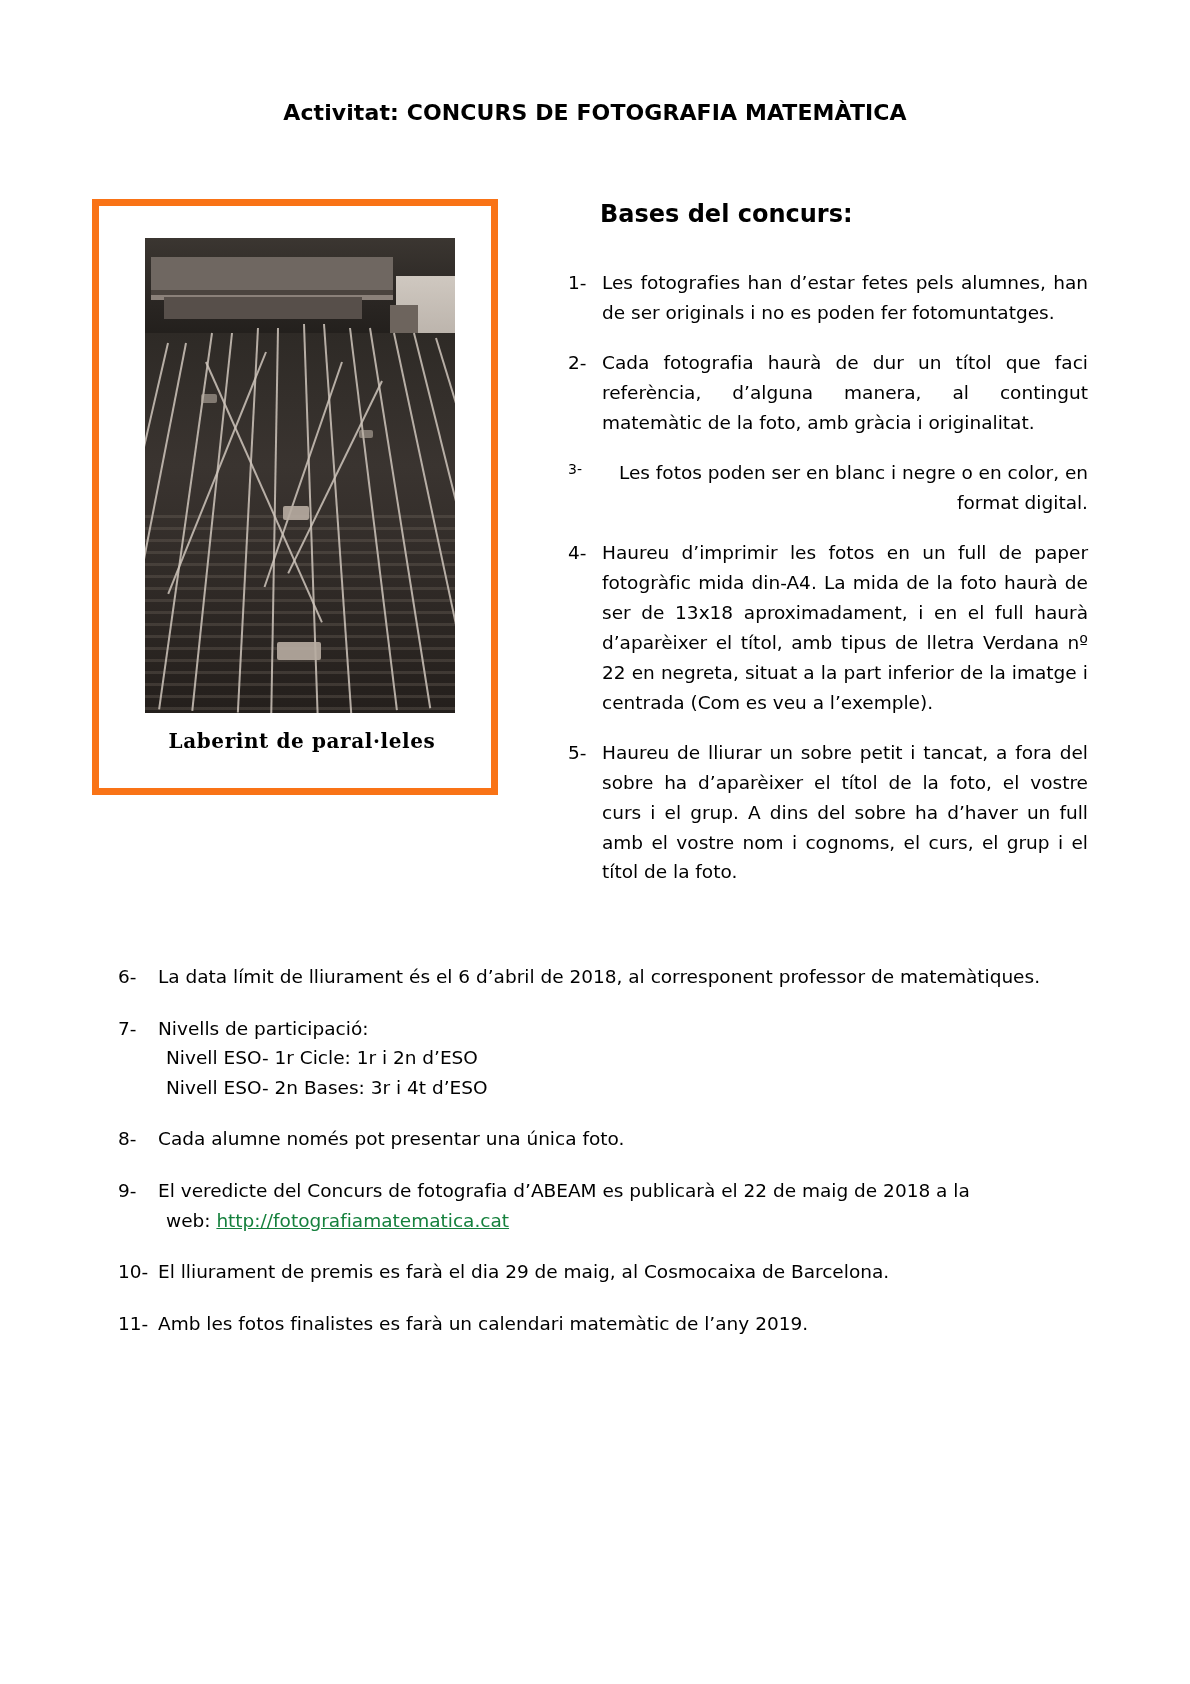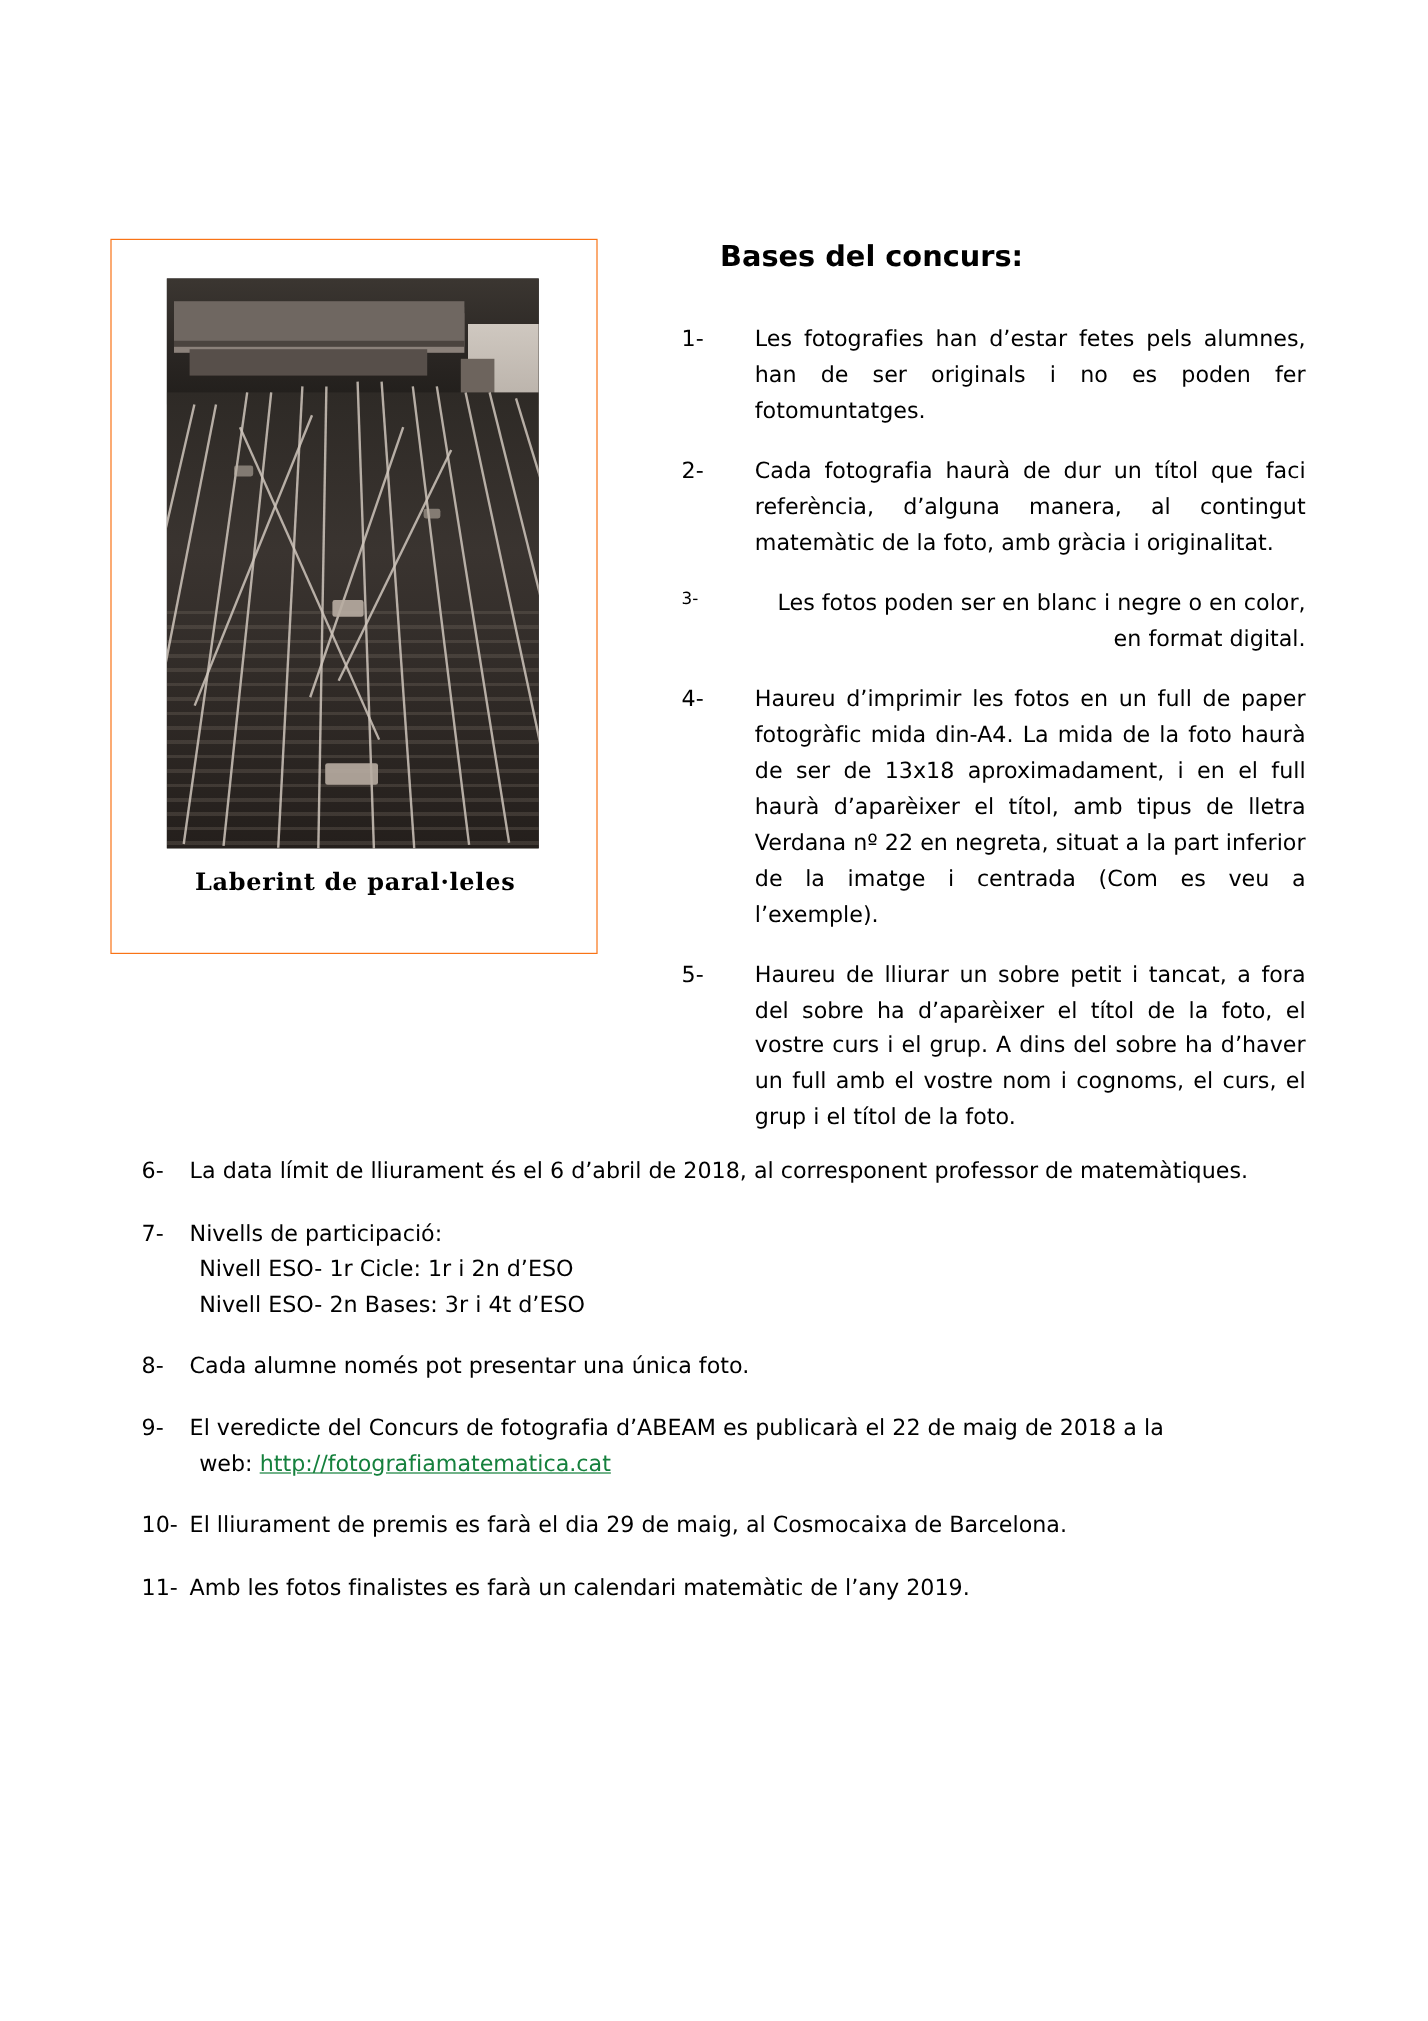--- a/index.html
+++ b/index.html
@@ -34,21 +34,21 @@
     letter-spacing: 0.1px;
   }
 
   
   .photo-card {
     position: absolute;
     left: 92px;
     top: 199px;
     width: 406px;
     height: 596px;
-    border: 1px solid #f97316;
+    border: 7px solid #f97316;
     box-sizing: border-box;
     background: #fff;
   }
   .photo-frame {
     position: absolute;
     left: 46px;
     top: 32px;
     width: 310px;
     height: 475px;
     overflow: hidden;
@@ -141,21 +141,20 @@
     flex: 0 0 34px;
     text-align: left;
   }
   .rule .num.small {
     font-size: 14px;
   }
   .rule .txt {
     flex: 1 1 auto;
     text-align: justify;
     text-justify: inter-word;
-    margin-left: 27px;
   }
   .rule .txt.nojust { text-align: right; }
 
   
   .rules-bottom {
     position: absolute;
     left: 118px;
     top: 962px;
     width: 960px;
   }
@@ -176,20 +175,21 @@
   .link {
     color: #15803d;
     text-decoration: underline;
   }
 </style>
 </head>
 <body>
 
 <div class="page">
 
+  <div class="doc-title">Activitat: CONCURS DE FOTOGRAFIA MATEMÀTICA</div>
 
   <div class="photo-card">
     <div class="photo-frame">
       <div class="ph-sky"></div>
       <div class="ph-bridge"></div>
       <div class="ph-bridge2"></div>
       <div class="ph-building"></div>
       <div class="ph-building2"></div>
       <div class="ph-ground">
         <div class="sleepers"></div>

